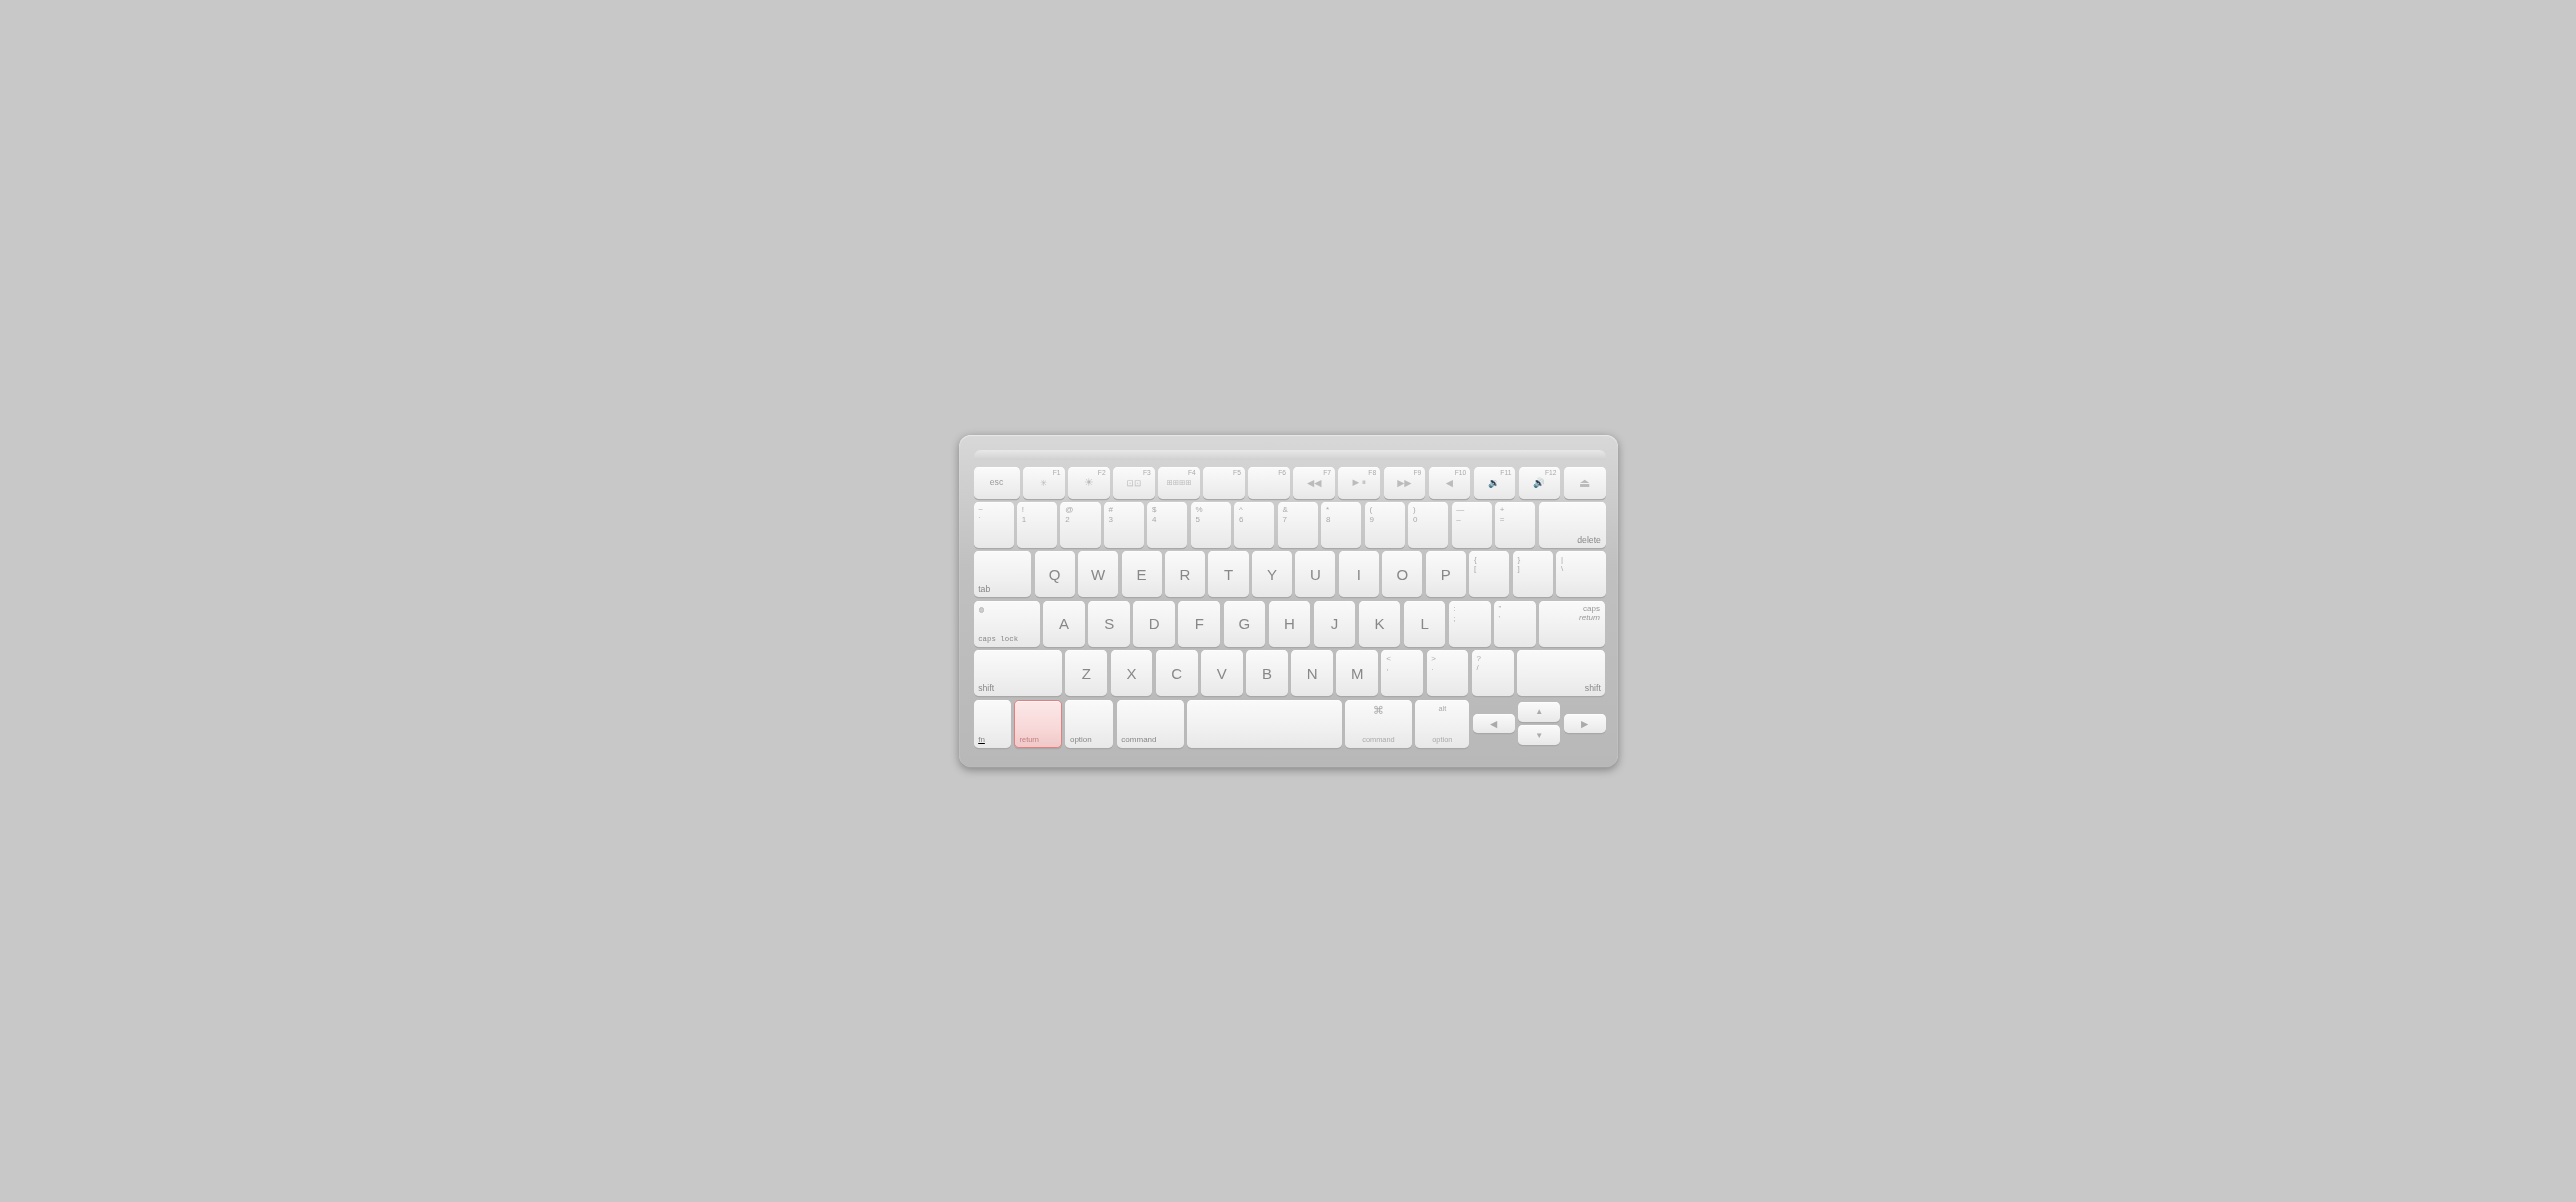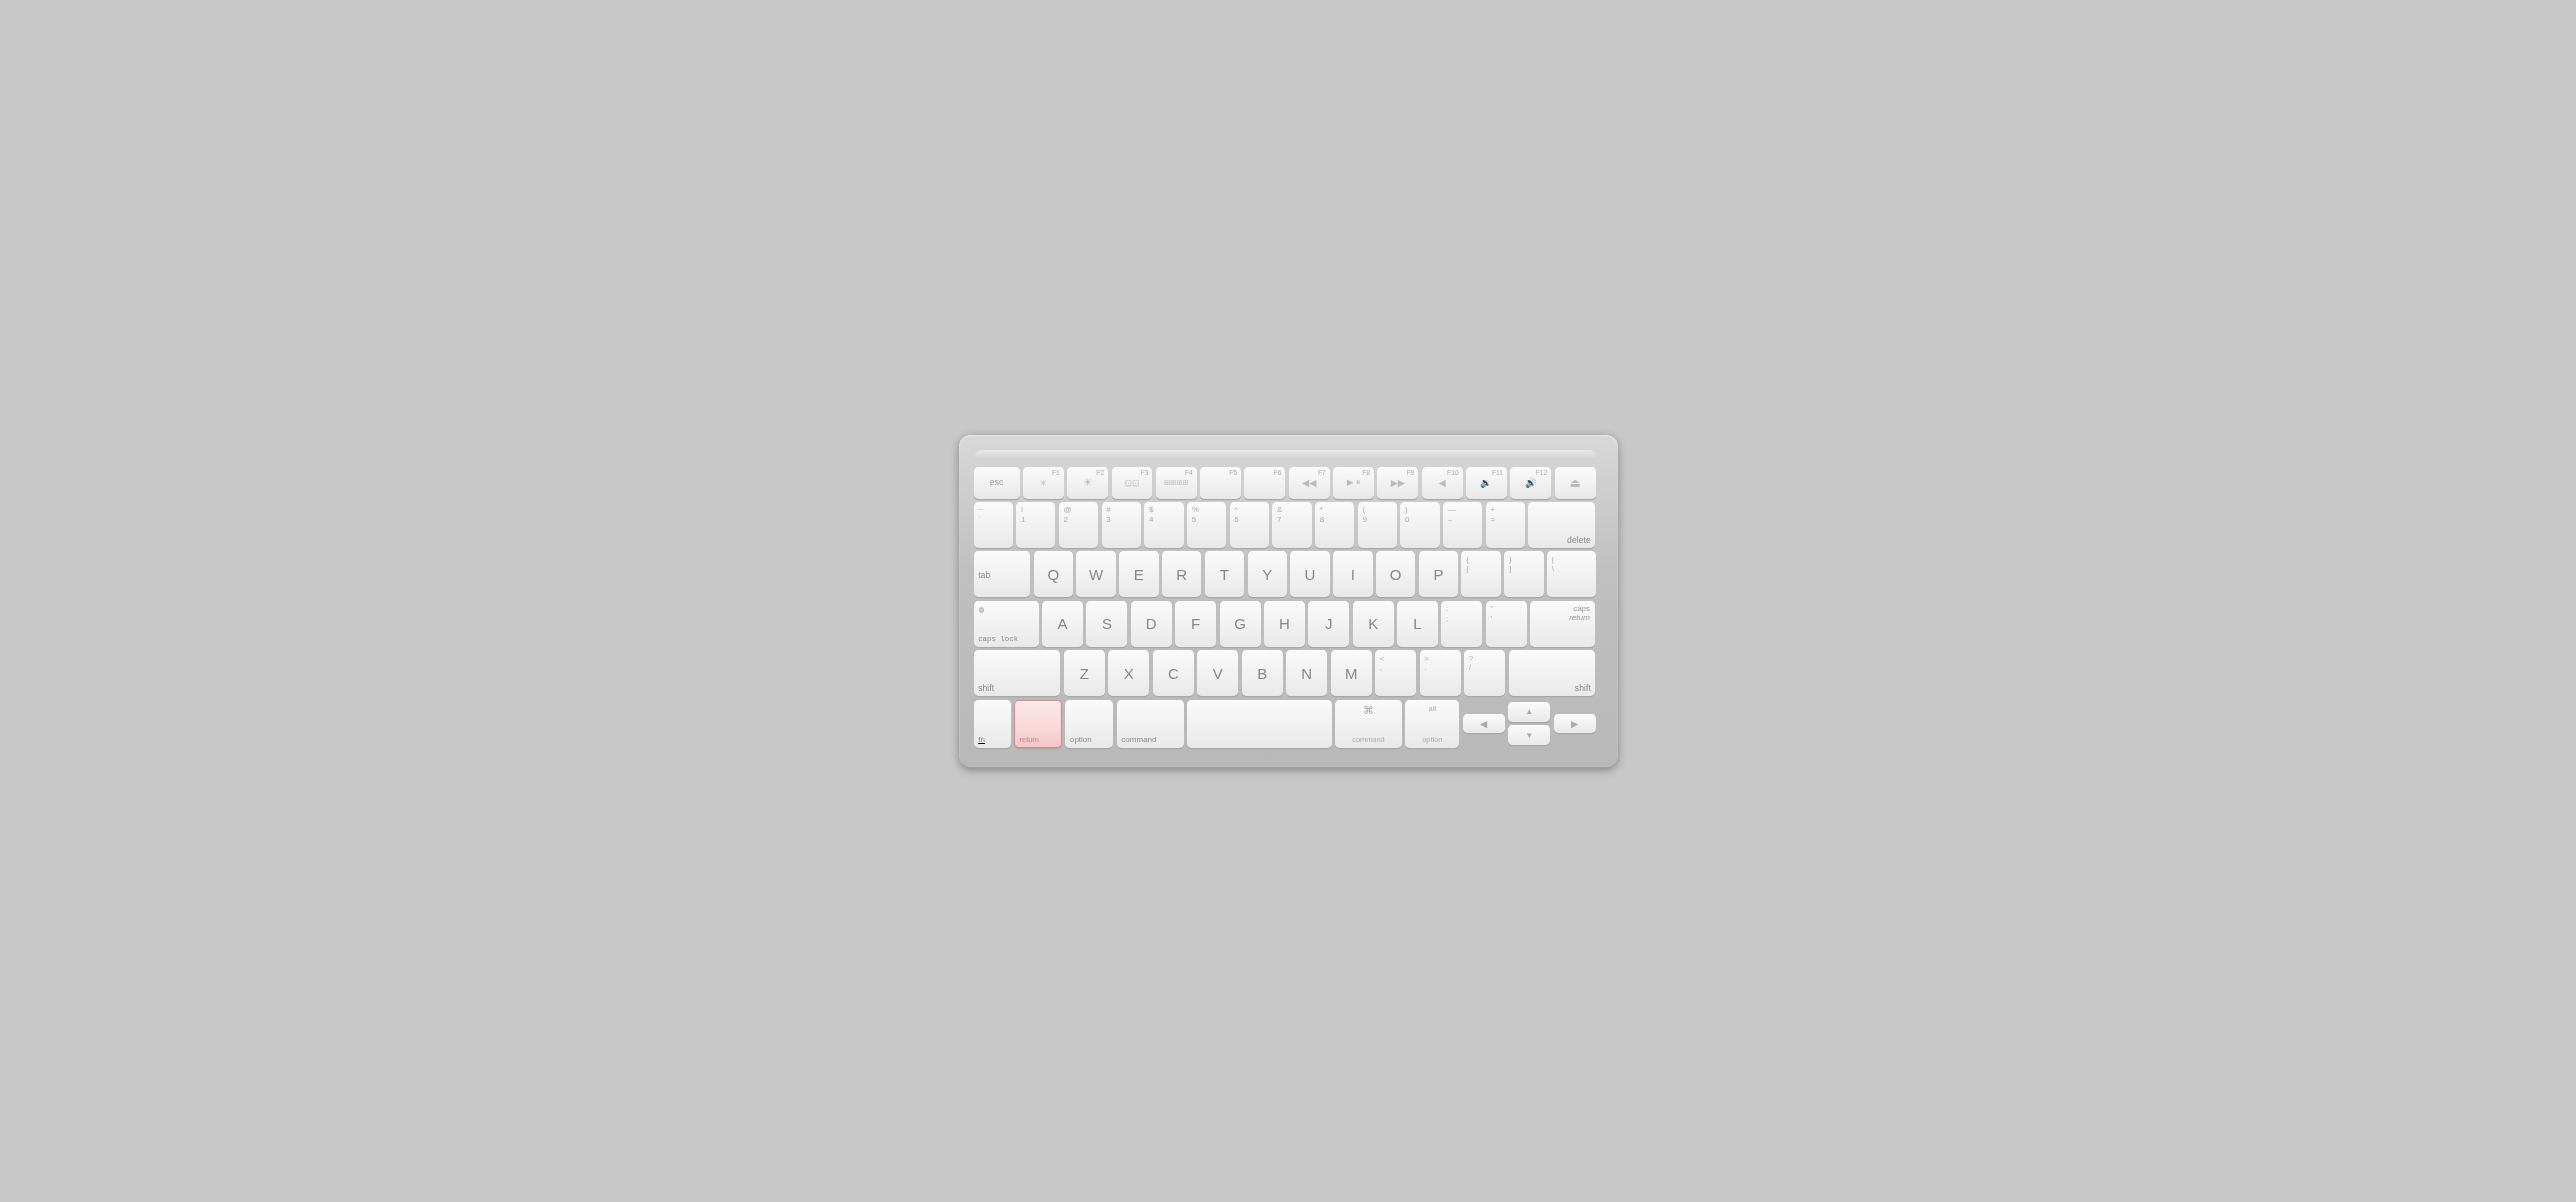--- a/index.html
+++ b/index.html
@@ -9,21 +9,21 @@
       display: flex;
       align-items: center;
       justify-content: center;
       min-height: 100vh;
       font-family: -apple-system, BlinkMacSystemFont, 'Helvetica Neue', sans-serif;
     }
 
     .keyboard-wrapper {
       background: linear-gradient(180deg, #d8d8d8 0%, #c0c0c0 40%, #b8b8b8 100%);
       border-radius: 12px;
-      padding: 15px 22px 19px 15px;
+      padding: 15px 12px 19px 15px;
       box-shadow:
         0 1.3px 0 #a0a0a0,
         0 2.7px 8px rgba(0,0,0,0.35),
         inset 0 0.7px 1.3px rgba(255,255,255,0.6);
       width: 659px;
     }
 
     .keyboard-top-bar {
       height: 9.4px;
       background: linear-gradient(180deg, #e8e8e8 0%, #d0d0d0 100%);
@@ -299,21 +299,21 @@
           <span>+</span>
           <span>=</span>
         </div>
       </div>
       <div class="key key-delete key-main-rows" style="align-items:flex-end; justify-content:flex-end;">
         <span class="main-label" style="font-size:8.7px;">delete</span>
       </div>
     </div>
 
     <div class="key-row key-main-rows">
-      <div class="key key-tab" style="align-items:flex-start; justify-content:flex-start;">
+      <div class="key key-tab" style="align-items:flex-start; justify-content:flex-end;">
         <span class="main-label" style="font-size:8.7px;">tab</span>
       </div>
       <div class="key key-letter" style="align-items:center; justify-content:center;">
         <span class="center-label">Q</span>
       </div>
       <div class="key key-letter" style="align-items:center; justify-content:center;">
         <span class="center-label">W</span>
       </div>
       <div class="key key-letter" style="align-items:center; justify-content:center;">
         <span class="center-label">E</span>

